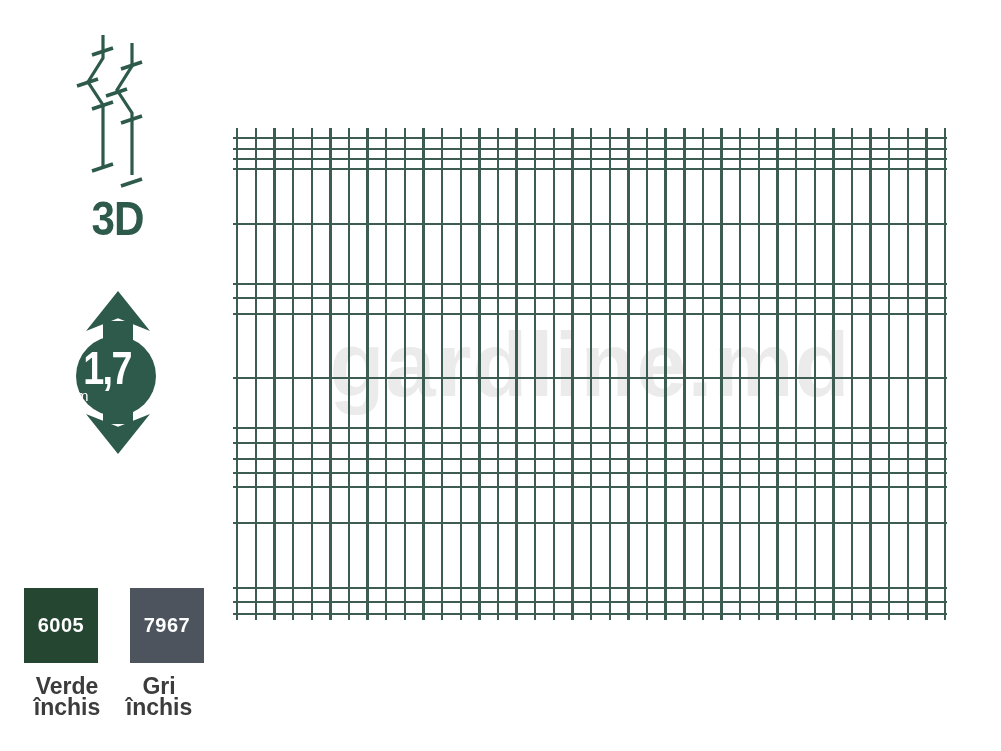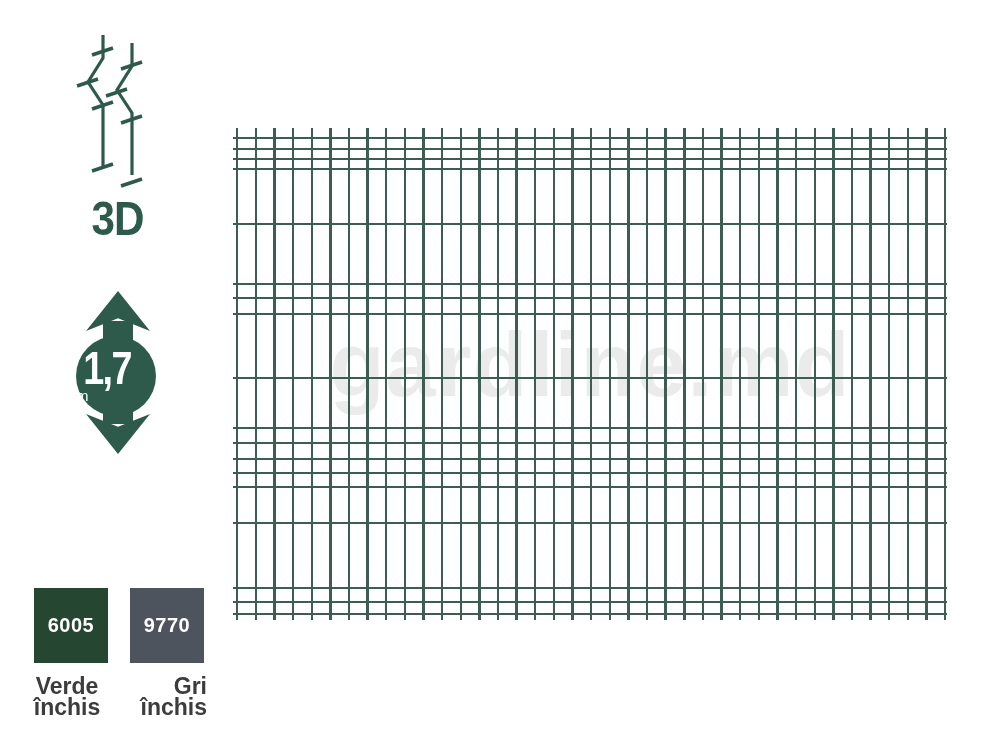--- a/index.html
+++ b/index.html
@@ -26,27 +26,27 @@
   .hi-arrow-down{left:10px;top:123px;width:64px;height:40px;
     clip-path:polygon(50% 100%,100% 0%,50% 32%,0% 0%);}
   .hi-value{color:#fff;font-size:46px;font-weight:700;line-height:36px;
     transform:scaleX(.82);letter-spacing:-2px;}
   .hi-unit{color:#fff;font-size:15px;line-height:15px;margin-top:2px;}
   
   .colors-title{position:absolute;left:38px;top:551px;width:220px;
     font-size:22px;font-weight:700;color:var(--text);letter-spacing:-.3px;}
   .swatch{position:absolute;top:588px;width:74px;height:75px;
     display:flex;align-items:center;justify-content:center;}
-  .swatch-0{left:34px;}
+  .swatch-0{left:24px;}
   .swatch-1{left:130px;}
   .swatch-code{color:#fff;font-size:20px;font-weight:700;letter-spacing:.5px;}
   .swatch-label{position:absolute;top:676px;width:80px;text-align:center;
     font-size:23px;font-weight:700;color:var(--text);line-height:21px;}
   .swatch-label-0{left:27px;}
-  .swatch-label-1{left:127px;text-align:right;}
+  .swatch-label-1{left:119px;}
   
   .fence-panel{position:absolute;left:233px;top:128px;width:714px;height:492px;}
   .watermark{
     position:absolute;left:50%;top:192px;transform:translateX(-50%);
     font-size:90px;font-weight:700;color:var(--watermark);letter-spacing:1px;
     white-space:nowrap;z-index:0;line-height:90px;
   }
   .wire-h{position:absolute;left:0;width:714px;height:2.4px;background:var(--wire);z-index:1;}
   .wire-v{position:absolute;top:0;height:492px;width:2.4px;background:var(--wire);z-index:1;}
   .icon-stroke{stroke:var(--accent);fill:none;}
@@ -79,21 +79,21 @@
     </div>
     <div class="hi-part hi-shaft-bottom"></div>
     <div class="hi-part hi-arrow-down"></div>
   </div>
 
 
   <div class="swatch swatch-0" style="background: rgb(37, 71, 49);">
     <span class="swatch-code">6005</span>
   </div>
   <div class="swatch swatch-1" style="background: rgb(77, 84, 94);">
-    <span class="swatch-code">9770</span>
+    <span class="swatch-code">7967</span>
   </div>
   <div class="swatch-label swatch-label-0">Verde închis</div>
   <div class="swatch-label swatch-label-1">Gri închis</div>
 
   <div class="fence-panel">
     <div class="watermark">gardline.md</div>
   <div class="wire-h" style="top: 9px;"></div>
       <div class="wire-h" style="top: 20px;"></div>
       <div class="wire-h" style="top: 30px;"></div>
       <div class="wire-h" style="top: 40px;"></div>

